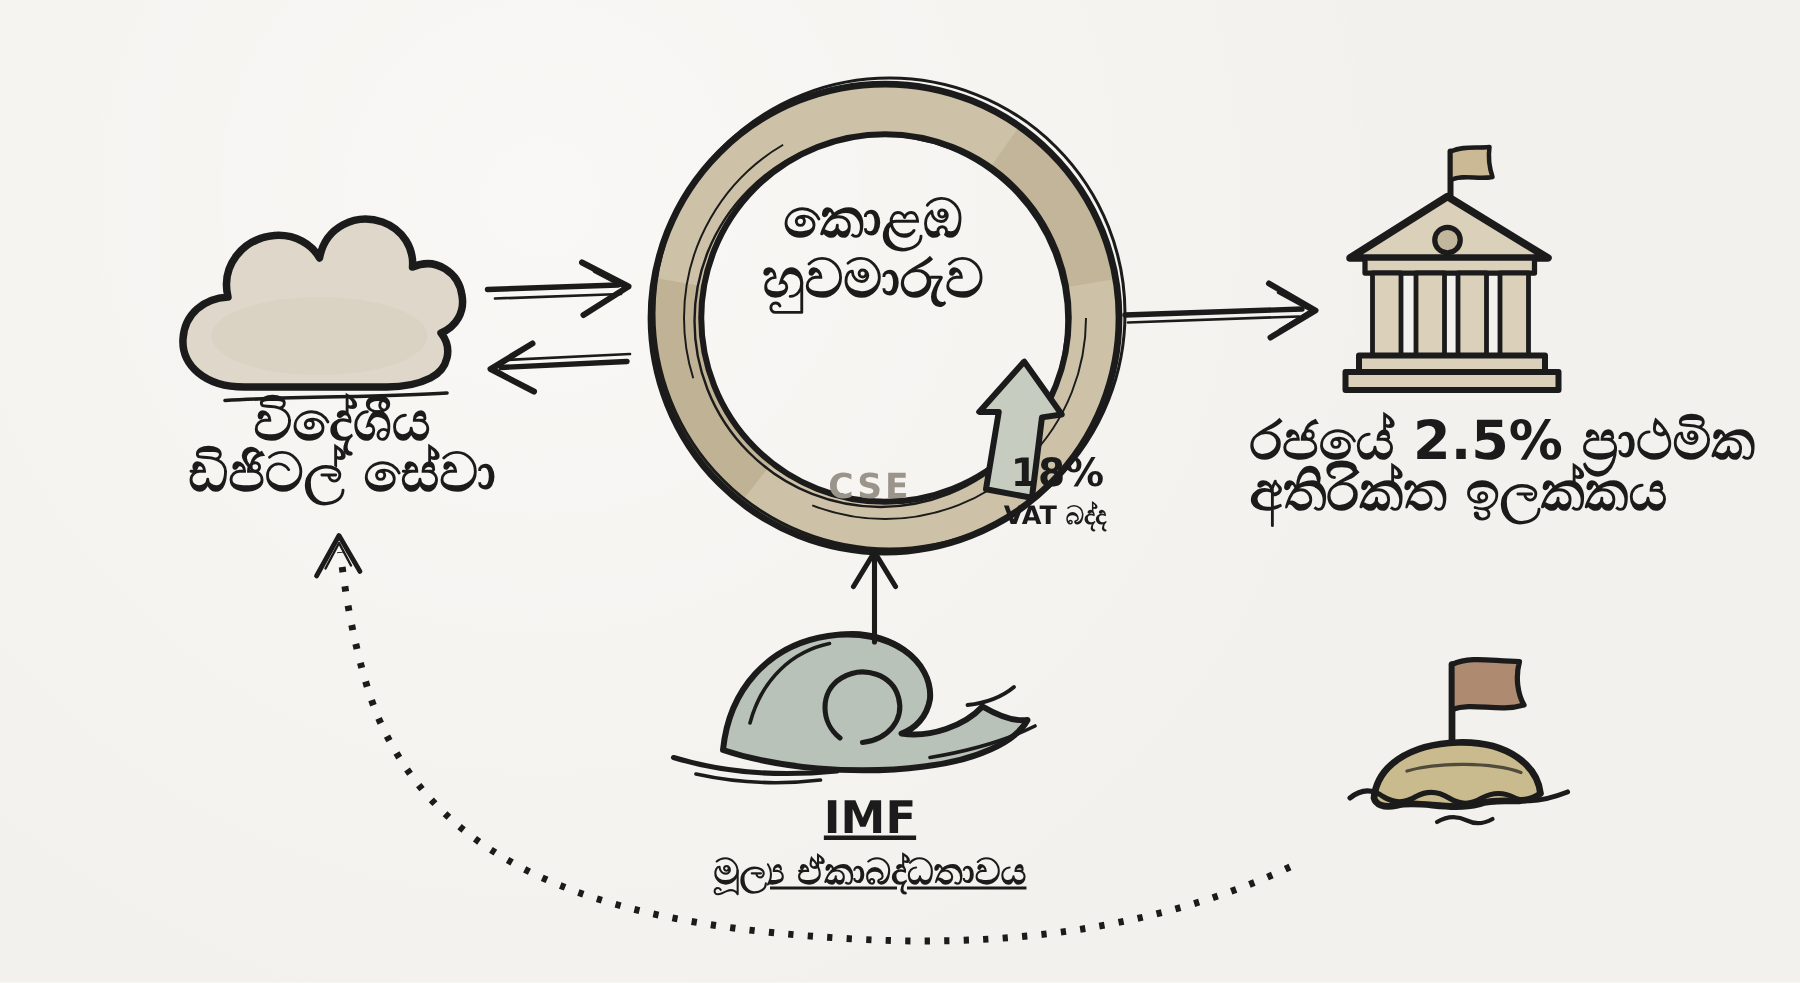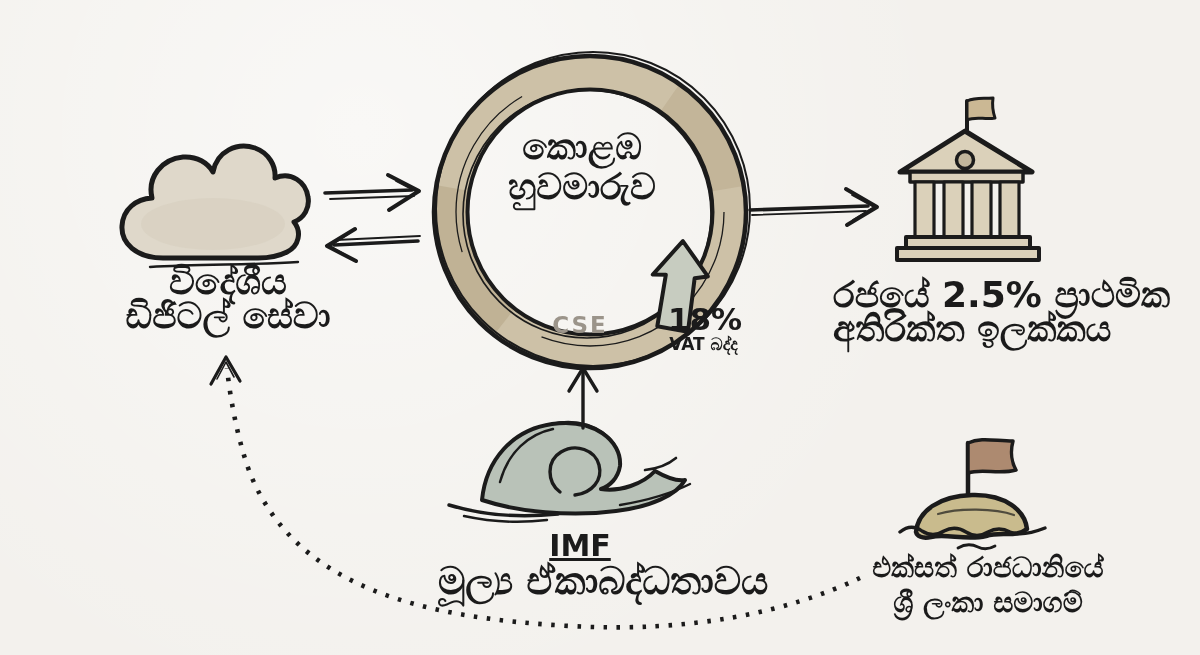--- a/index.html
+++ b/index.html
@@ -20,26 +20,26 @@
     position: absolute;
     text-align: center;
     color: #1b1b1b;
     font-weight: bold;
     white-space: nowrap;
   }
   .cloud-label   { left: 108px; top: 265px; width: 240px; font-size: 36px; line-height: 34px; }
   .ring-label    { left: 452px; top: 127px; width: 260px; font-size: 36px; line-height: 40px; }
   .ring-label .latin { font-size: 31px; }
   .ring-watermark{ left: 450px; top: 292px; width: 260px; font-size: 23px; letter-spacing: 2px; color: #9b948a; margin-top: 20px; }
-  .vat-percent   { left: 650px; top: 301px; width: 110px; font-size: 31px; }
+  .vat-percent   { left: 650px; top: 301px; width: 110px; font-size: 26px; }
   .vat-label     { left: 636px; top: 334px; width: 135px; font-size: 17px; }
   .bank-label    { left: 833px; top: 278px; width: 270px; font-size: 36px; line-height: 34px; }
   .imf-block     { left: 438px; top: 529px; width: 284px; }
   .imf-title     { font-size: 30px; line-height: 34px; text-decoration: underline; }
-  .imf-sub       { font-size: 38px; line-height: 36px; }
+  .imf-sub       { font-size: 24px; line-height: 36px; text-decoration: underline; }
   .island-label  { left: 843px; top: 550px; width: 290px; font-size: 28px; line-height: 35px; }
 </style>
 </head>
 <body>
 
 <div class="stage">
 
   <svg class="art" width="1200" height="655" viewBox="0 0 1200 655">
 
     <g>
@@ -174,18 +174,14 @@
   <div class="lbl bank-label">
     <div>රජයේ 2.5% ප්‍රාථමික</div>
     <div>අතිරික්ත ඉලක්කය</div>
   </div>
 
   <div class="lbl imf-block">
     <div class="imf-title">IMF</div>
     <div class="imf-sub">මූල්‍ය ඒකාබද්ධතාවය</div>
   </div>
 
-  <div class="lbl island-label">
-    <div>එක්සත් රාජධානියේ</div>
-    <div>ශ්‍රී ලංකා සමාගම්</div>
-  </div>
 
 </div>
 
 </body></html>

